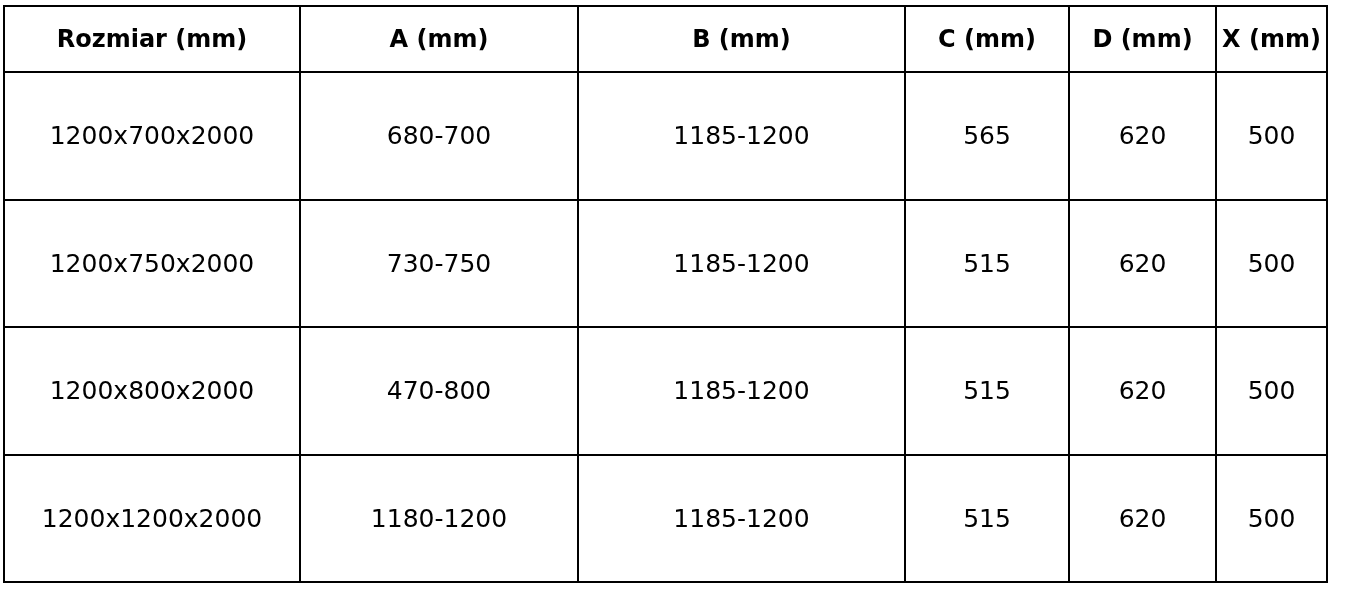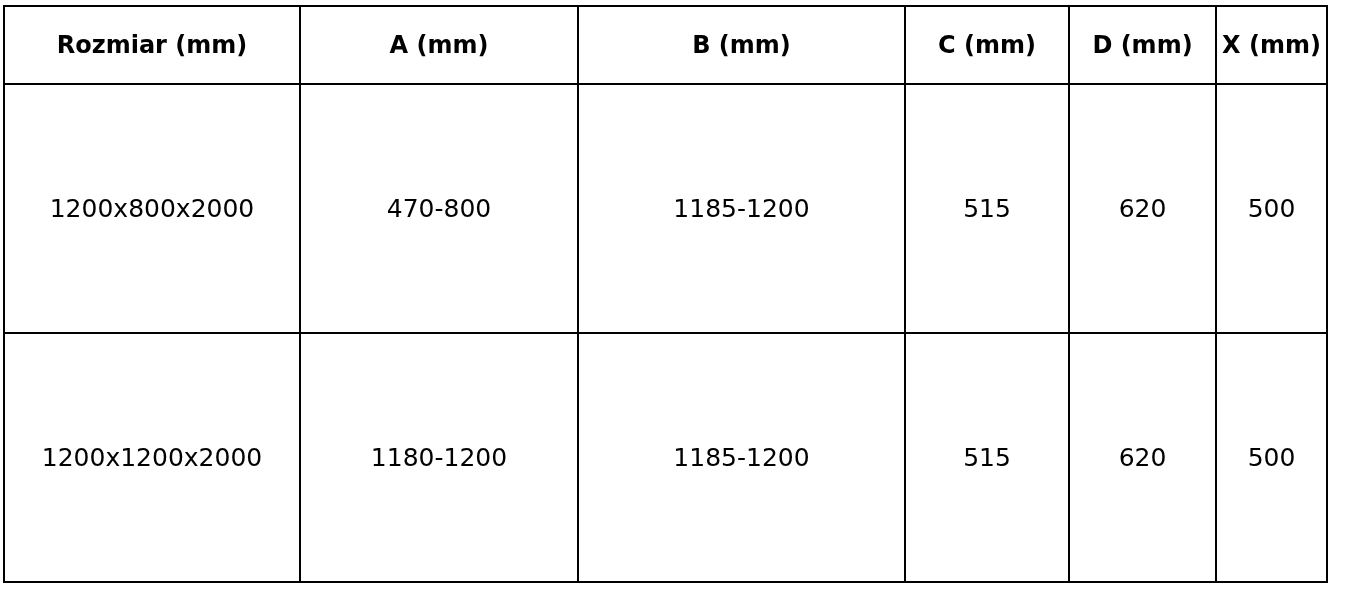--- a/index.html
+++ b/index.html
@@ -25,21 +25,21 @@
     height: 578px;
     margin: 5px 0 0 3px;
     table-layout: fixed;
   }
   table.size-table th,
   table.size-table td {
     border: 2px solid #000000;
     text-align: center;
     vertical-align: middle;
     font-size: 25px;
-    padding: 6px 4px;
+    padding: 0 4px;
     white-space: nowrap;
   }
   table.size-table th {
     font-weight: bold;
     font-size: 24px;
     height: 64px;
   }
   table.size-table td {
     font-weight: normal;
     height: 64px;
@@ -69,20 +69,36 @@
         <th>Rozmiar (mm)</th>
         <th>A (mm)</th>
         <th>B (mm)</th>
         <th>C (mm)</th>
         <th>D (mm)</th>
         <th>X (mm)</th>
       </tr>
     </thead>
     <tbody>
       <tr>
+        <td>1200x700x2000</td>
+        <td>680-700</td>
+        <td>1185-1200</td>
+        <td>565</td>
+        <td>620</td>
+        <td>500</td>
+      </tr>
+      <tr>
+        <td>1200x750x2000</td>
+        <td>730-750</td>
+        <td>1185-1200</td>
+        <td>515</td>
+        <td>620</td>
+        <td>500</td>
+      </tr>
+      <tr>
         <td>1200x800x2000</td>
         <td>470-800</td>
         <td>1185-1200</td>
         <td>515</td>
         <td>620</td>
         <td>500</td>
       </tr>
       <tr>
         <td>1200x1200x2000</td>
         <td>1180-1200</td>

